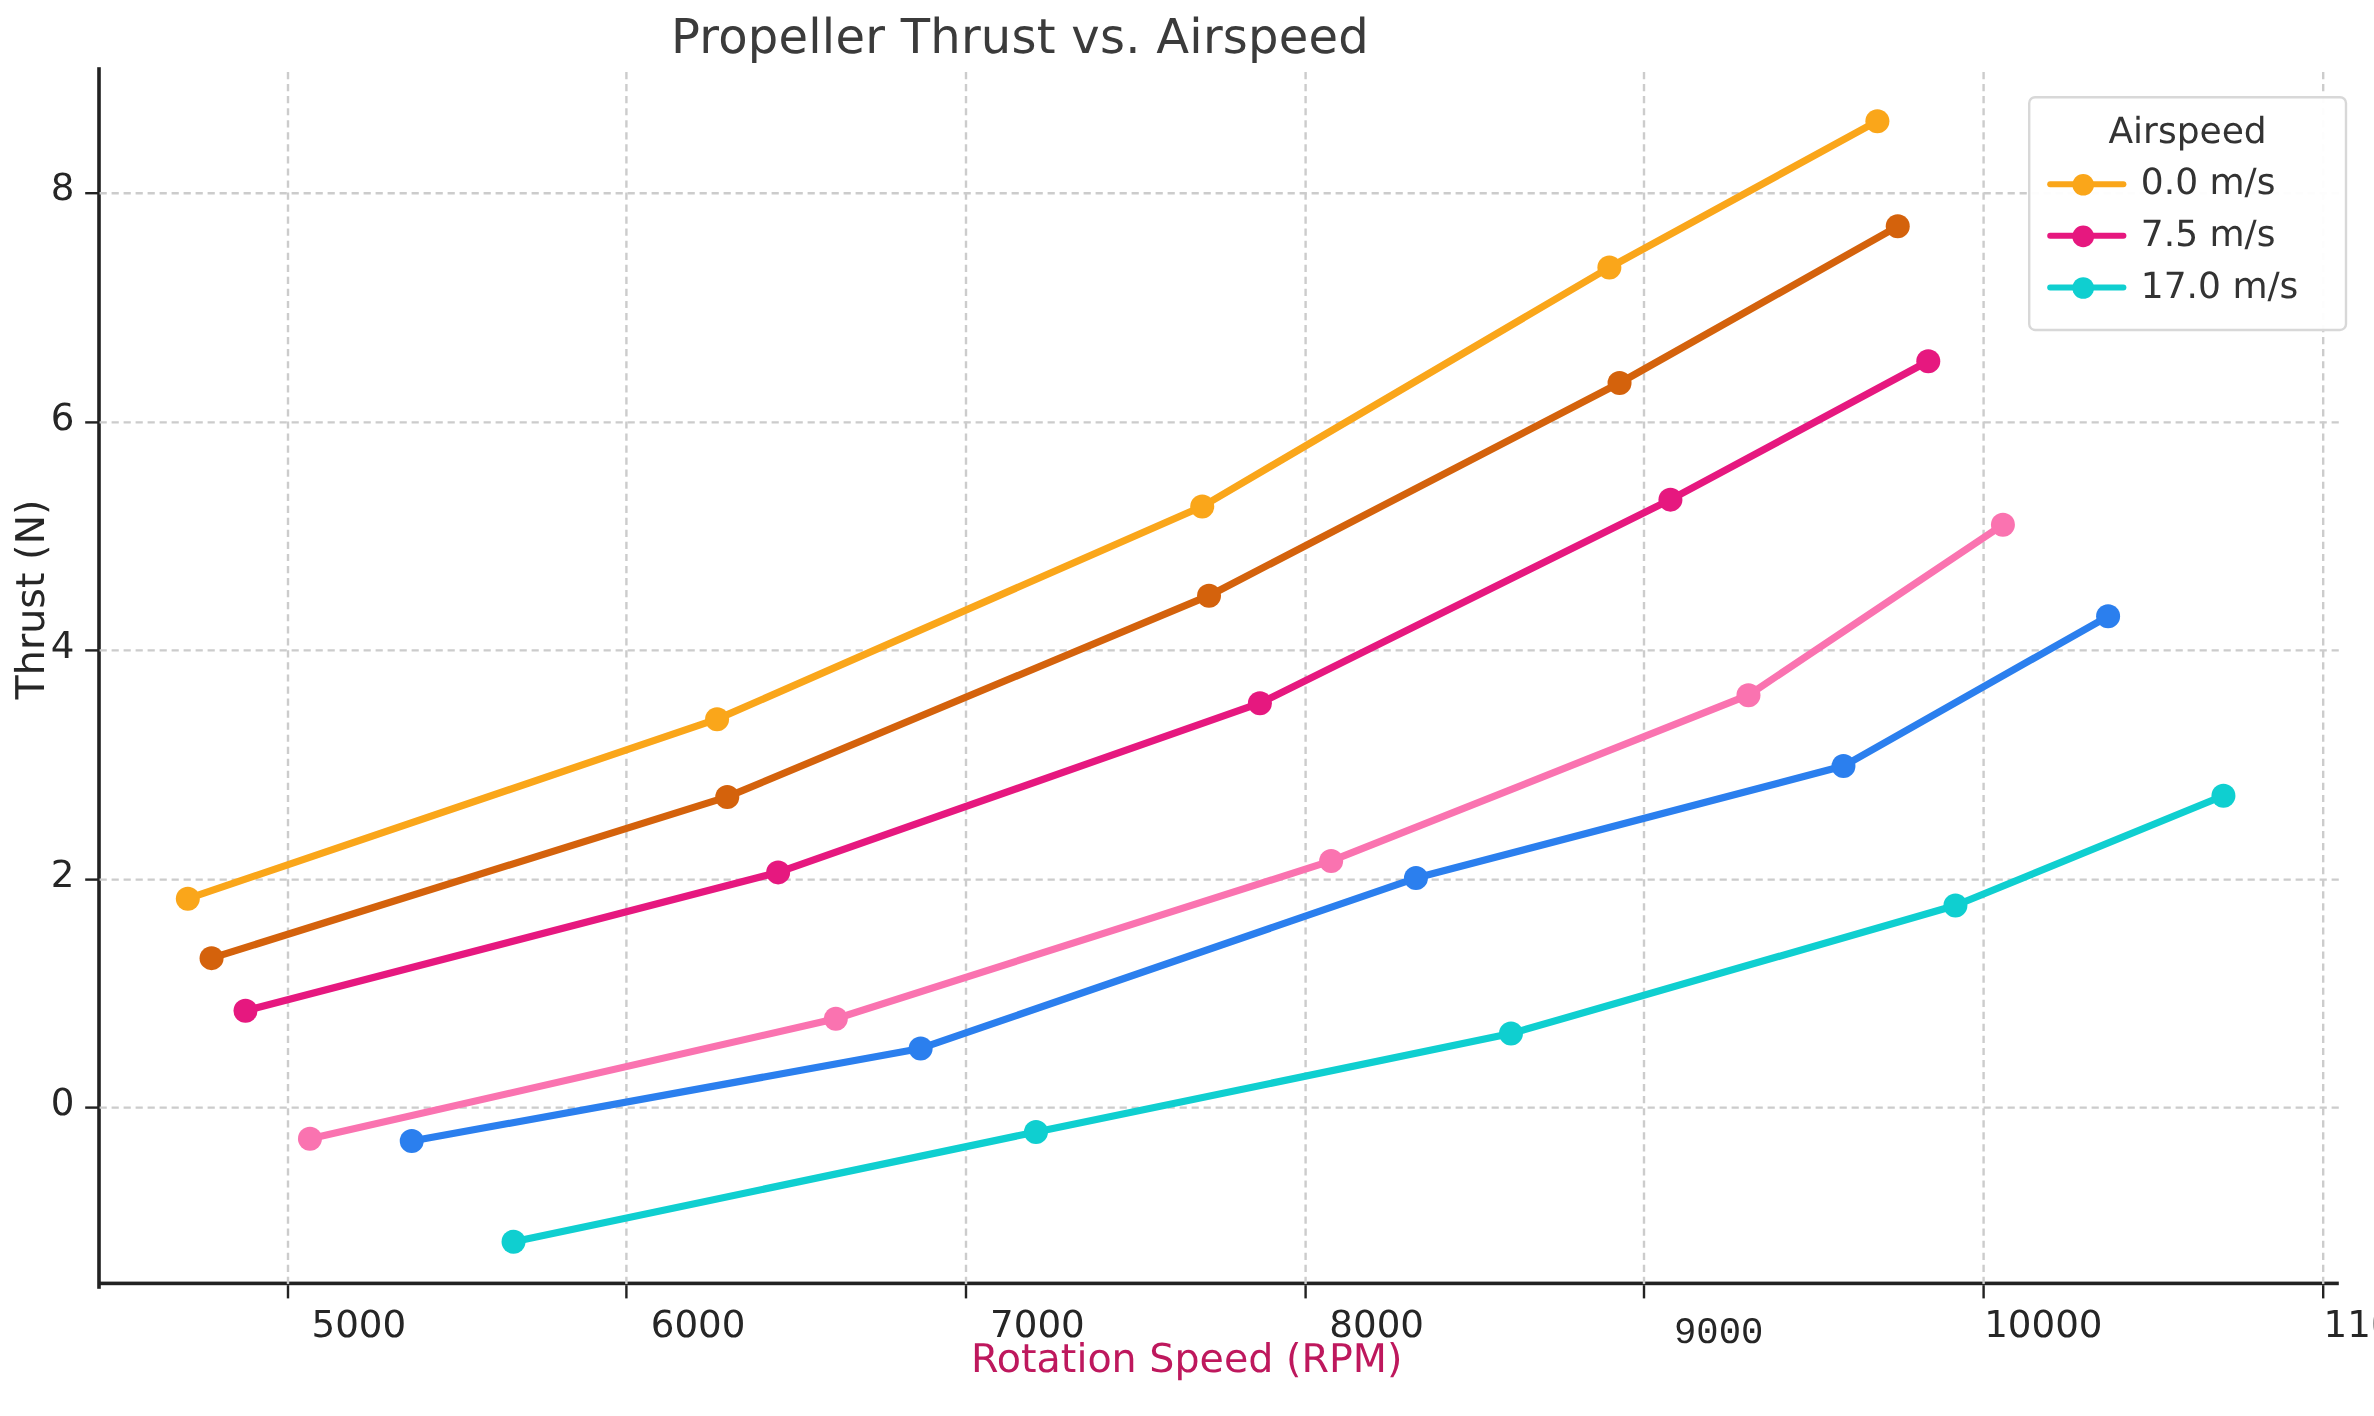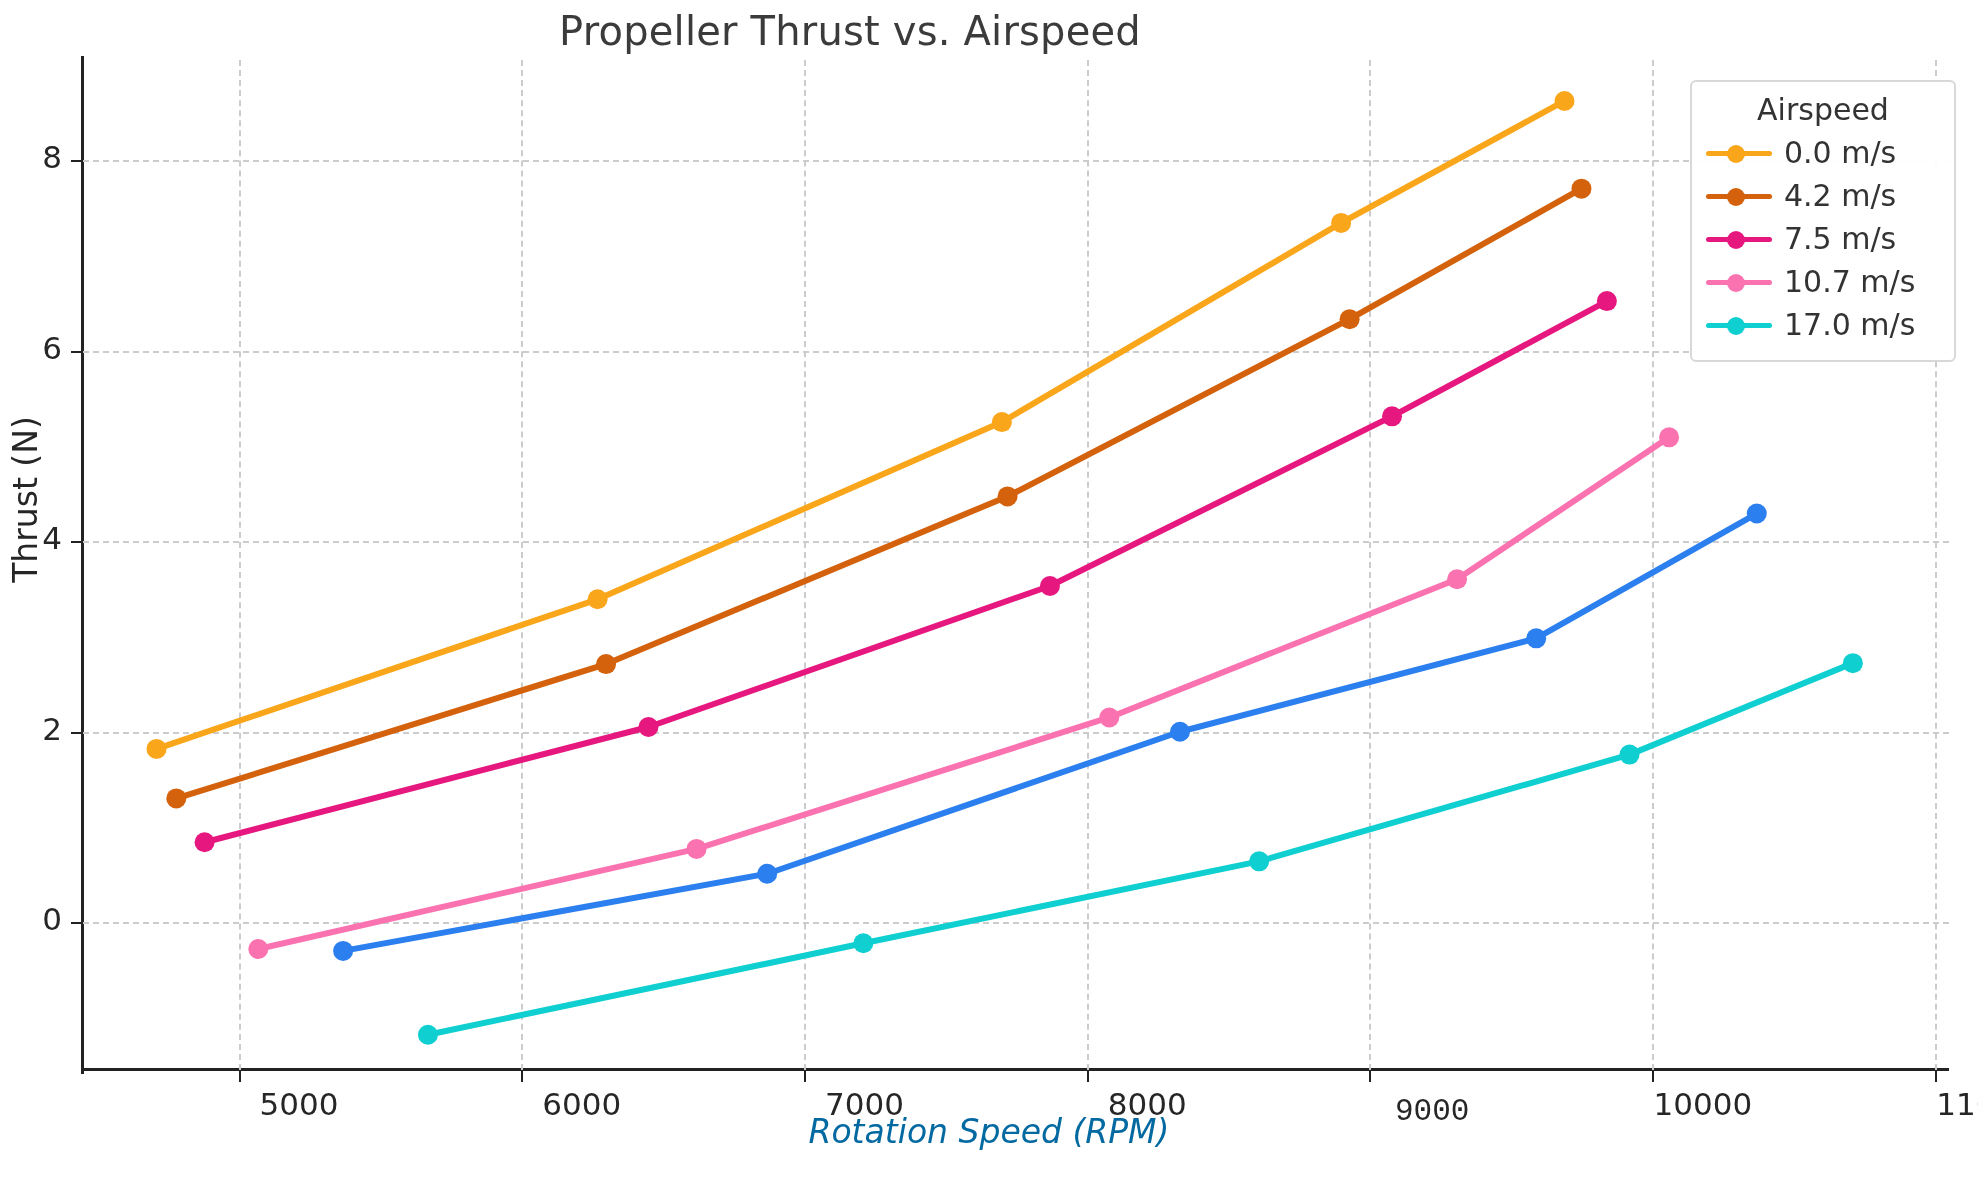--- a/index.html
+++ b/index.html
@@ -27,21 +27,21 @@
 
   .ytick-label{position:absolute;right:0;width:60px;text-align:right;font-size:31px;color:#262626;}
   .xtick-label{position:absolute;width:200px;text-align:right;font-size:31px;color:#262626;}
 
   #y-axis-title{
     position:absolute;left:-480px;top:480px;width:1010px;text-align:center;
     font-size:33px;color:#262626;transform:rotate(-90deg);transform-origin:center center;
   }
   #x-axis-title{
     position:absolute;left:0;top:1112px;width:1978px;text-align:center;
-    font-size:33px;color:#0369a1;font-style:italic;
+    font-size:33px;color:#be185d;
   }
 
   #series-svg{position:absolute;left:0;top:0;width:1866px;height:1010px;overflow:visible;}
 
   #legend{
     position:absolute;left:1690px;top:80px;width:266px;
     background:rgba(255,255,255,0.95);border:2px solid #d8d8d8;border-radius:6px;
     padding:10px 14px 14px 14px;box-sizing:border-box;
   }
   #legend-title{font-size:30px;color:#333333;text-align:center;margin-bottom:4px;}
@@ -163,38 +163,24 @@
     <div id="legend-rows">
         <div class="legend-row">
           <div class="legend-swatch">
             <div class="lsline" style="background: rgb(250, 166, 26);"></div>
             <div class="lsdot" style="background: rgb(250, 166, 26);"></div>
           </div>
           <div class="legend-label">0.0 m/s</div>
         </div>
         <div class="legend-row">
           <div class="legend-swatch">
-            <div class="lsline" style="background: rgb(212, 98, 12);"></div>
-            <div class="lsdot" style="background: rgb(212, 98, 12);"></div>
-          </div>
-          <div class="legend-label">4.2 m/s</div>
-        </div>
-        <div class="legend-row">
-          <div class="legend-swatch">
             <div class="lsline" style="background: rgb(230, 24, 127);"></div>
             <div class="lsdot" style="background: rgb(230, 24, 127);"></div>
           </div>
           <div class="legend-label">7.5 m/s</div>
-        </div>
-        <div class="legend-row">
-          <div class="legend-swatch">
-            <div class="lsline" style="background: rgb(250, 115, 176);"></div>
-            <div class="lsdot" style="background: rgb(250, 115, 176);"></div>
-          </div>
-          <div class="legend-label">10.7 m/s</div>
         </div>
         <div class="legend-row">
           <div class="legend-swatch">
             <div class="lsline" style="background: rgb(15, 207, 208);"></div>
             <div class="lsdot" style="background: rgb(15, 207, 208);"></div>
           </div>
           <div class="legend-label">17.0 m/s</div>
         </div>
       </div>
   </div>

